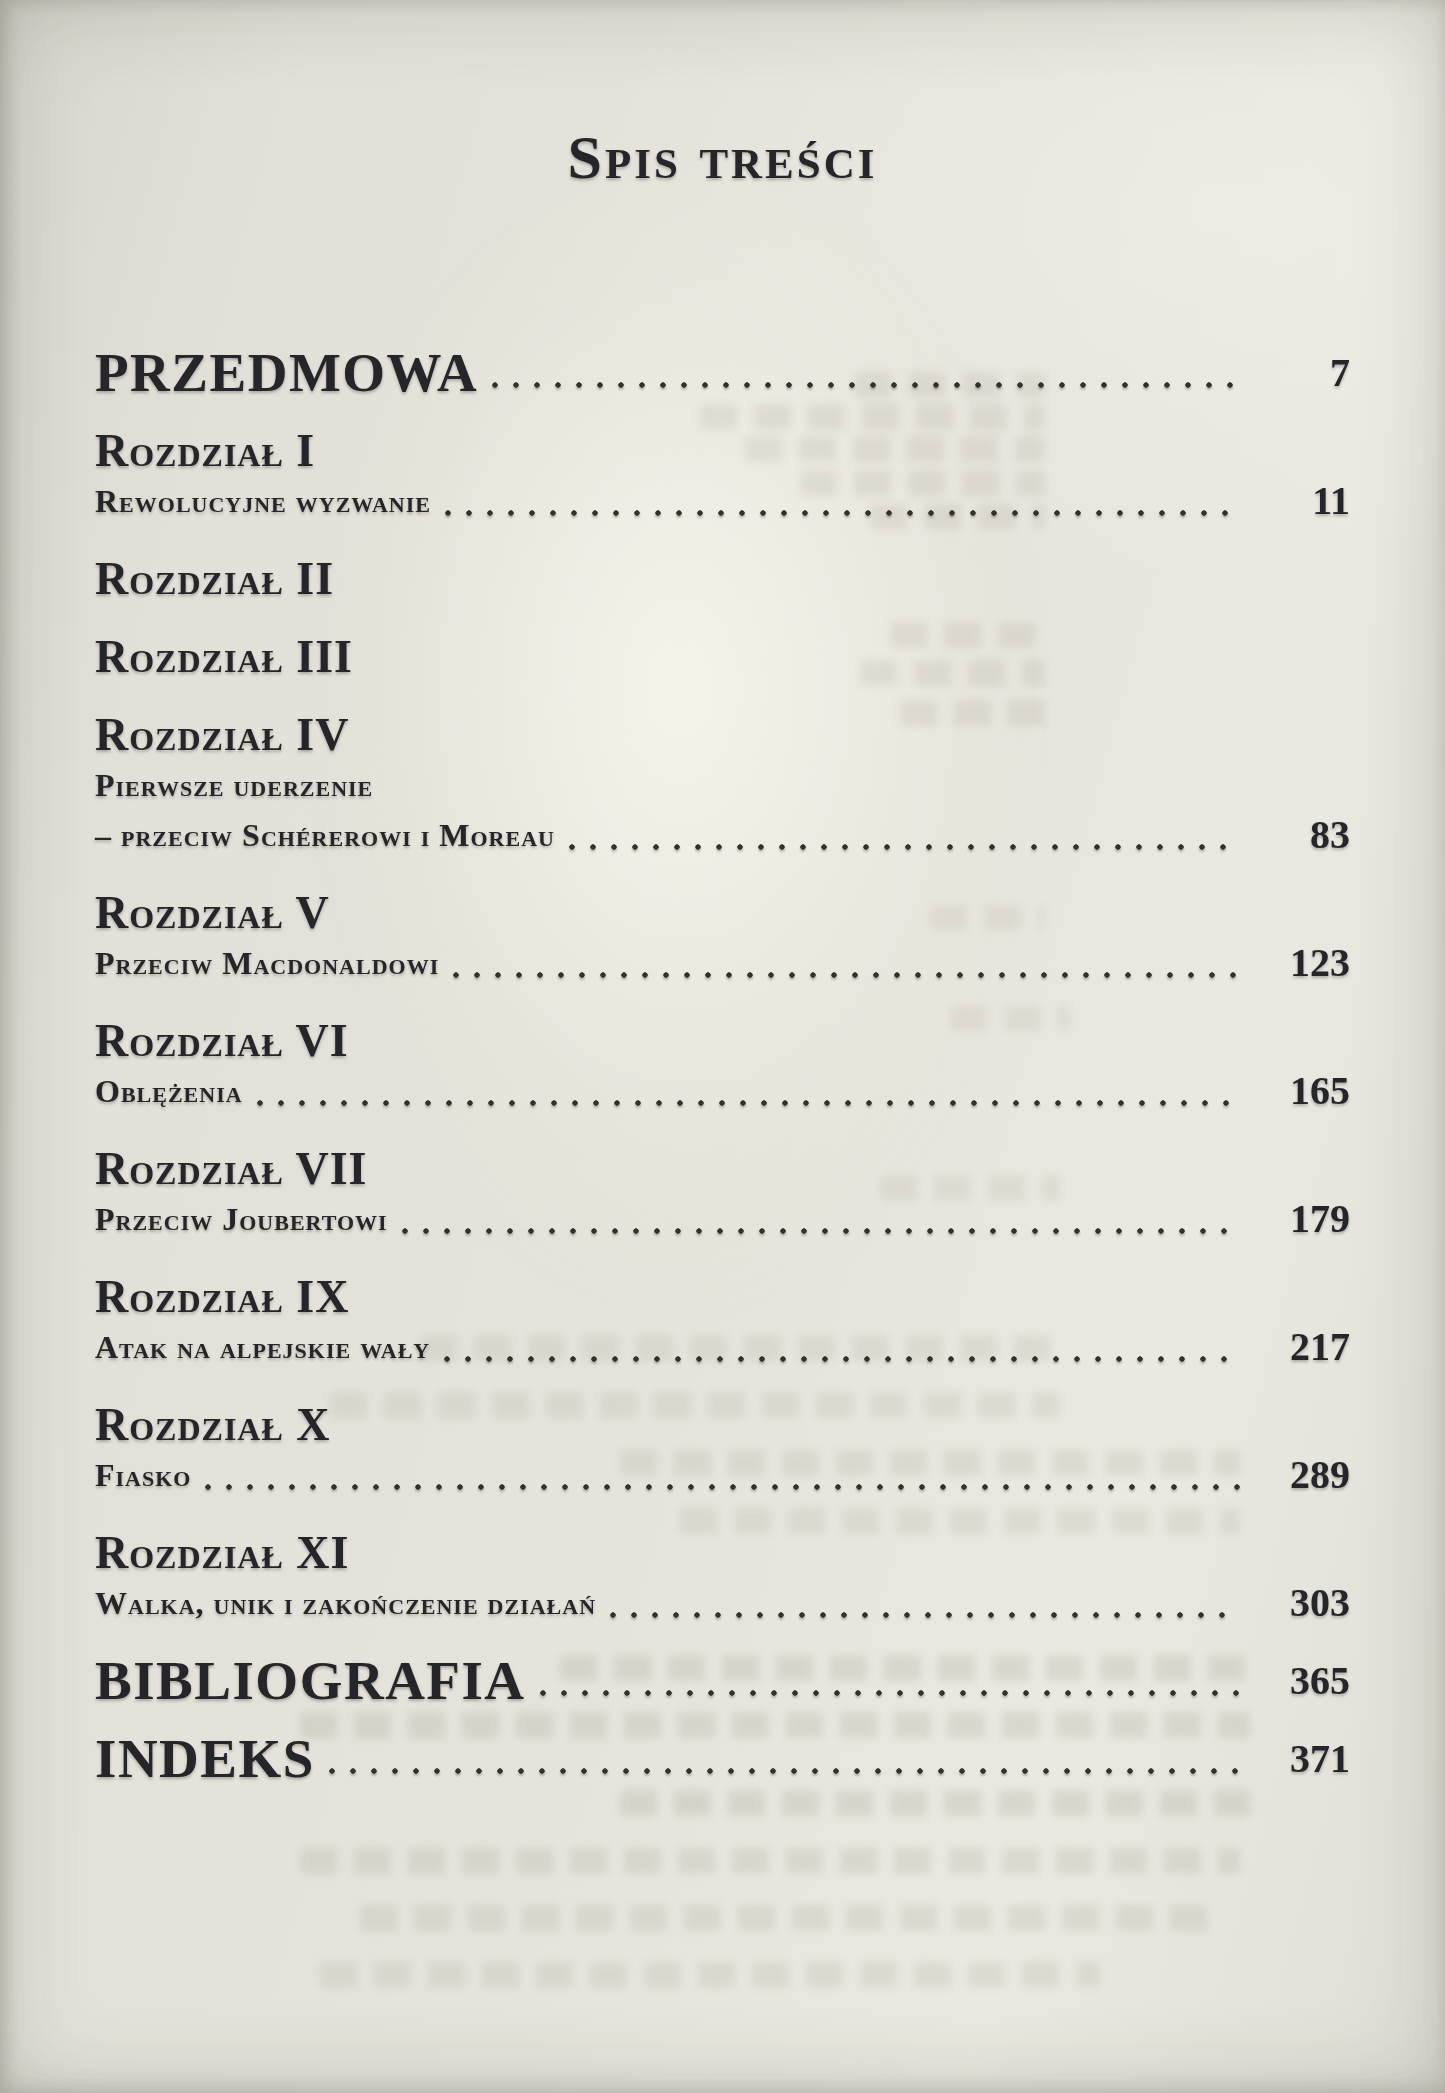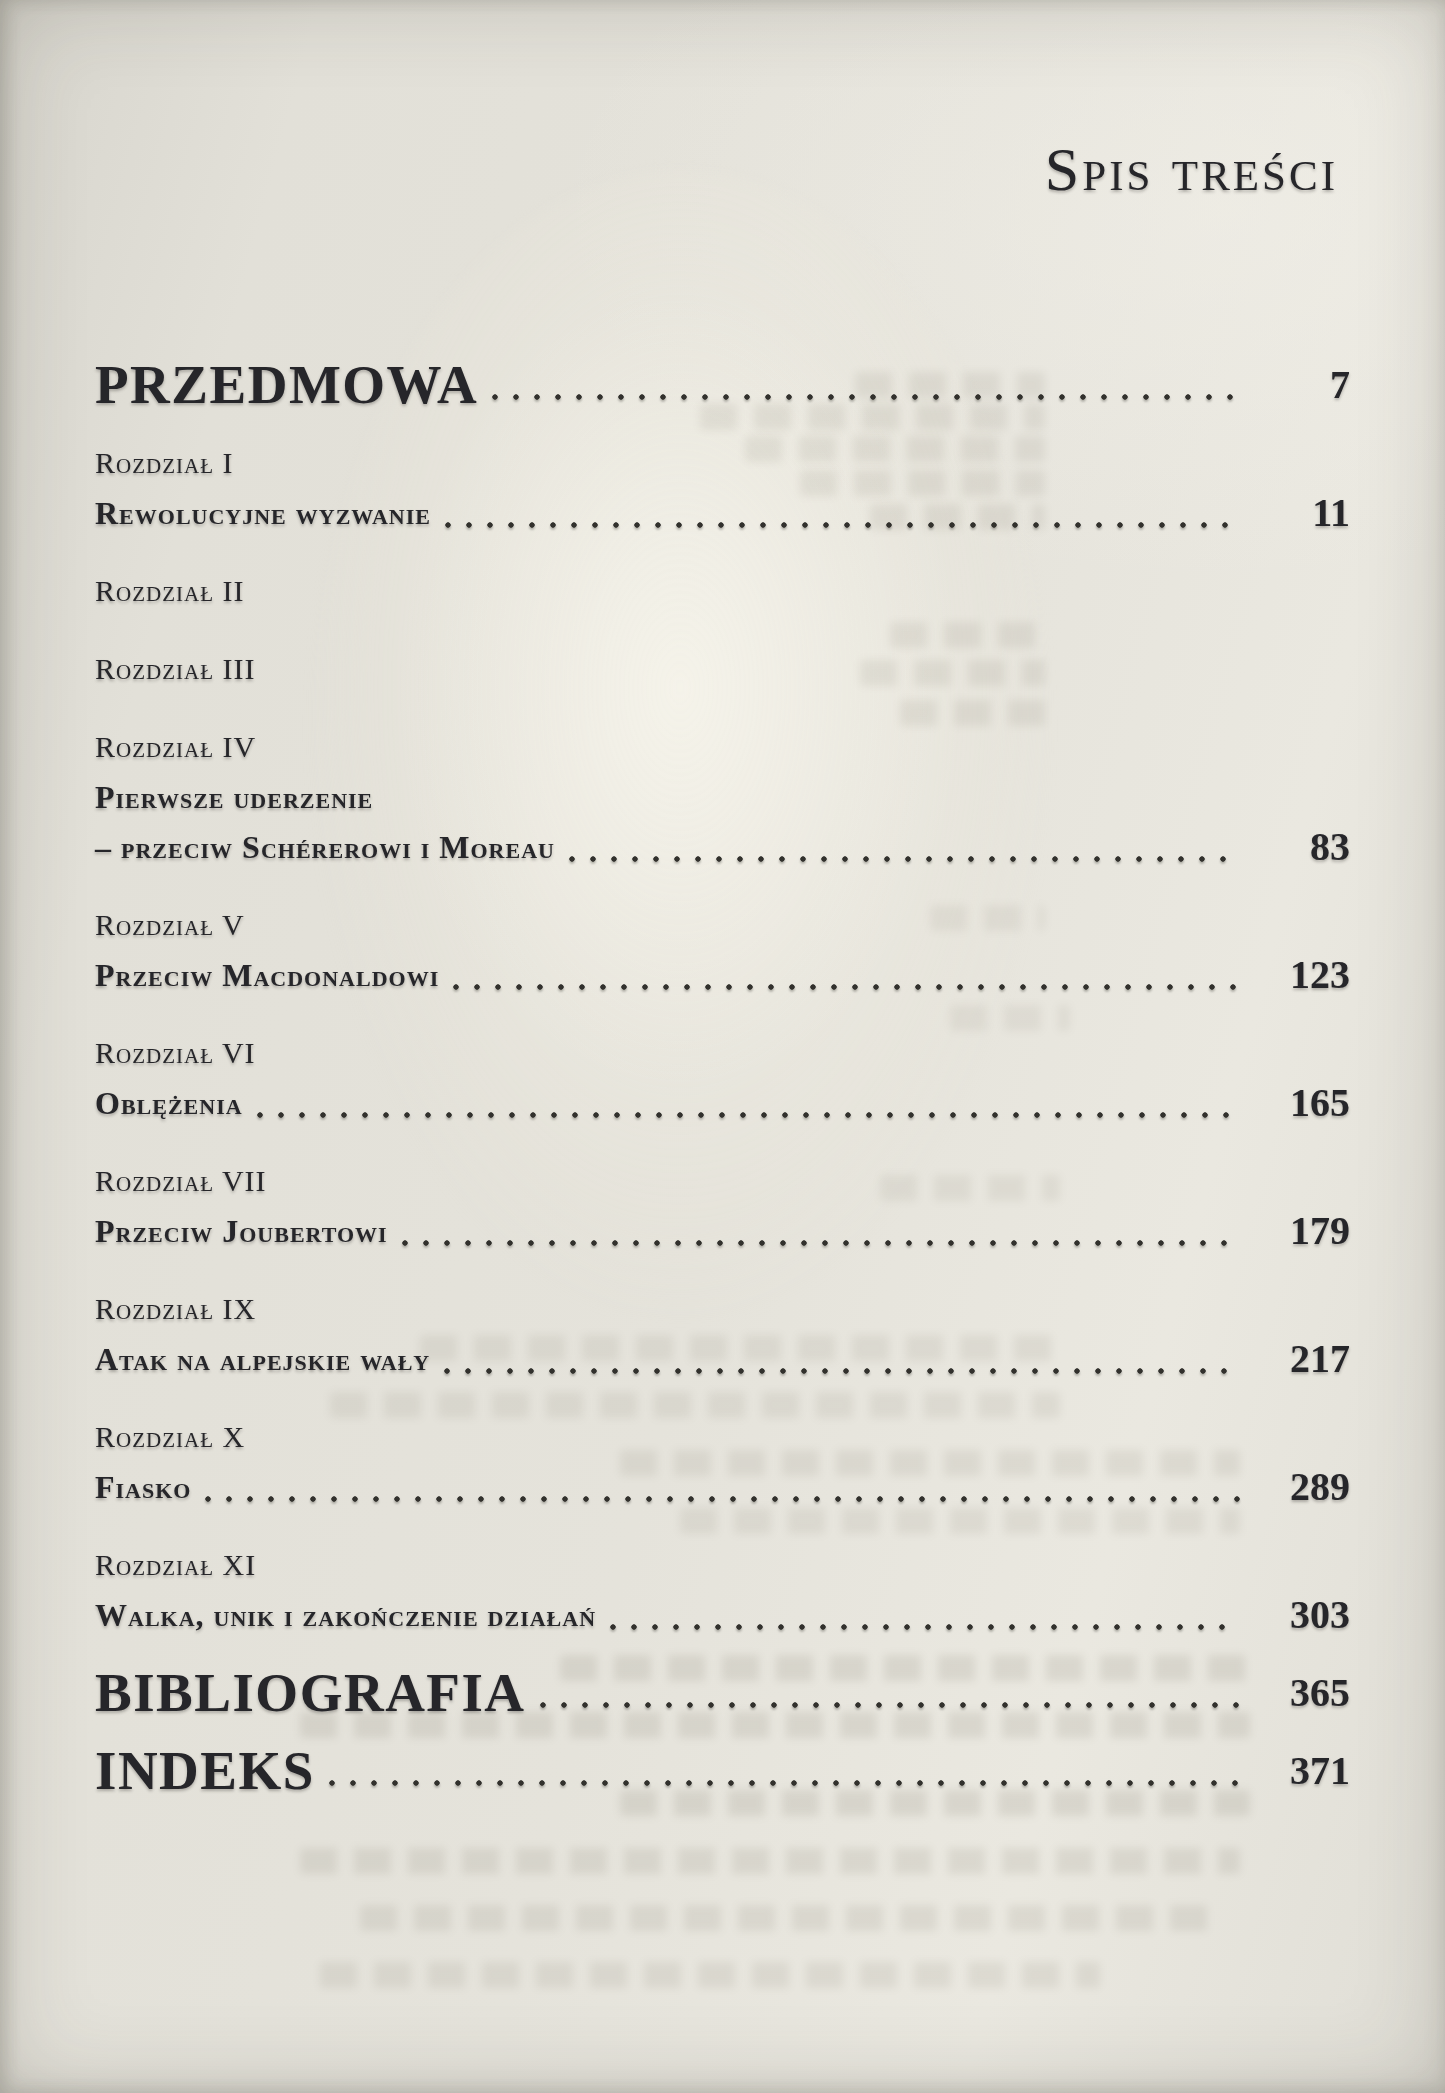--- a/index.html
+++ b/index.html
@@ -18,31 +18,31 @@
       linear-gradient(105deg,#d7d5cd 0%,#e2e0d8 16%,#e5e3db 52%,#eae8e0 76%,#e0ded6 100%);
     box-shadow: inset 0 0 90px rgba(60,55,45,.20), inset 6px 0 16px rgba(60,55,45,.14), inset 0 -6px 24px rgba(60,55,45,.10);
     overflow:hidden;
   }
   .content{
     position:absolute; left:95px; top:0; width:1255px;
     color:#26262a;
   }
   .paper-text{ text-shadow:0 2px 3px rgba(50,48,42,.32); }
   .toc-title{
-    margin:12px; padding-top:122px; height:66px;
-    text-align:right;
-    font-size:62px; font-weight:normal; letter-spacing:3px;
+    margin:0; padding-top:122px; height:66px;
+    text-align:center;
+    font-size:62px; font-weight:bold; letter-spacing:3px;
     font-variant:small-caps;
   }
   .toc{ margin-top:160px; }
   .entry{ margin-bottom:28px; }
   .entry.tight{ margin-bottom:28px; }
   .line{ display:flex; line-height:50px; }
   .lbl{
-    font-variant:small-caps; font-weight:normal; font-size:30px; letter-spacing:1px;
+    font-variant:small-caps; font-weight:bold; font-size:46px; letter-spacing:1px;
     white-space:nowrap;
   }
   .sub{
     font-variant:small-caps; font-weight:bold; font-size:32px; letter-spacing:1px;
     white-space:nowrap;
   }
   .major{
     font-weight:bold; font-size:55px; letter-spacing:1.5px; white-space:nowrap;
   }
   .dots{

